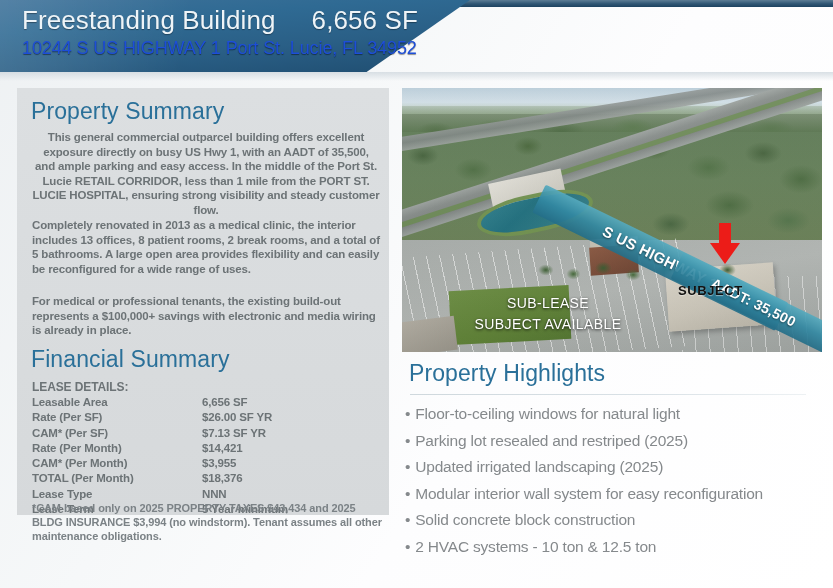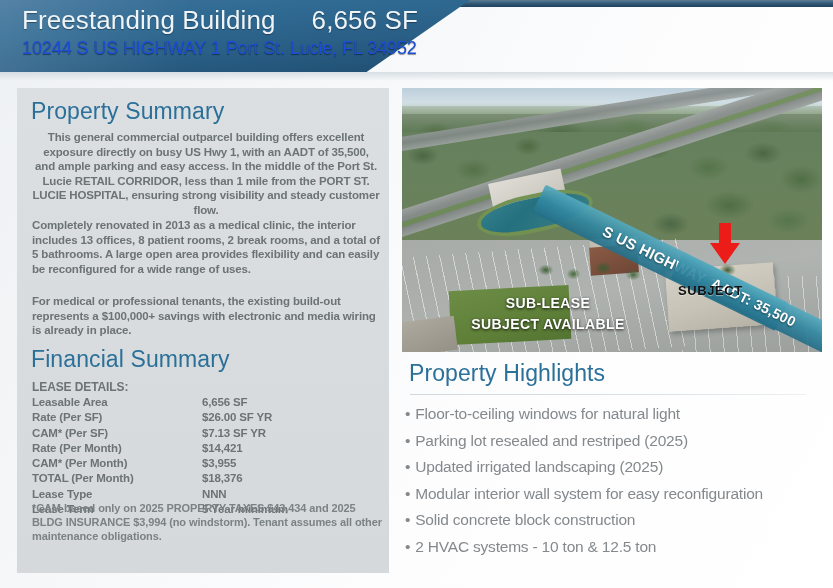--- a/index.html
+++ b/index.html
@@ -40,21 +40,21 @@
   }
   .header-title .sf{padding-left:36px;}
   .header-subtitle{
     position:absolute;left:22px;top:38px;
     font-size:18px;font-weight:normal;color:#1d4ed8;letter-spacing:-.1px;
     text-shadow:0 1px 1px rgba(0,0,0,.45);white-space:nowrap;
   }
 
   
   .left-panel{
-    position:absolute;left:17px;top:88px;width:372px;height:485px;
+    position:absolute;left:17px;top:88px;width:372px;height:427px;
     background:linear-gradient(180deg,#dcdfe1 0%,#d9dcde 50%,#d6d9db 100%);
   }
   .sec-heading{
     font-family:"Liberation Sans",sans-serif;
     font-size:23px;font-weight:400;color:#2a7099;letter-spacing:.1px;
   }
   .body-text{
     font-size:11.5px;font-weight:bold;color:#6c7376;line-height:14.6px;
     letter-spacing:-.15px;
   }
@@ -228,21 +228,21 @@
     border-top:21px solid #ec1c18;
   }
   .subject-label{
     position:absolute;left:276px;top:177px;
     font-size:13px;font-weight:bold;color:#121212;letter-spacing:.6px;
     text-shadow:0 1px 1px rgba(255,255,255,.45);
     margin-top:18px;
   }
   .sublease-label{
     position:absolute;left:46px;top:205px;width:200px;text-align:center;
-    font-size:14px;font-weight:bold;color:#ffffff;letter-spacing:.4px;
+    font-size:14px;font-weight:normal;color:#ffffff;letter-spacing:.4px;
     line-height:21px;text-shadow:0 1px 3px rgba(0,0,0,.85);
   }
 
   
   #highlights-heading{position:absolute;left:409px;top:360px;}
   .hl-divider{
     position:absolute;left:410px;top:394px;width:396px;height:1px;
     background:linear-gradient(90deg,#cfd8dd 0%,#d9e1e6 60%,#edf1f3 100%);
   }
   .hl-list{

